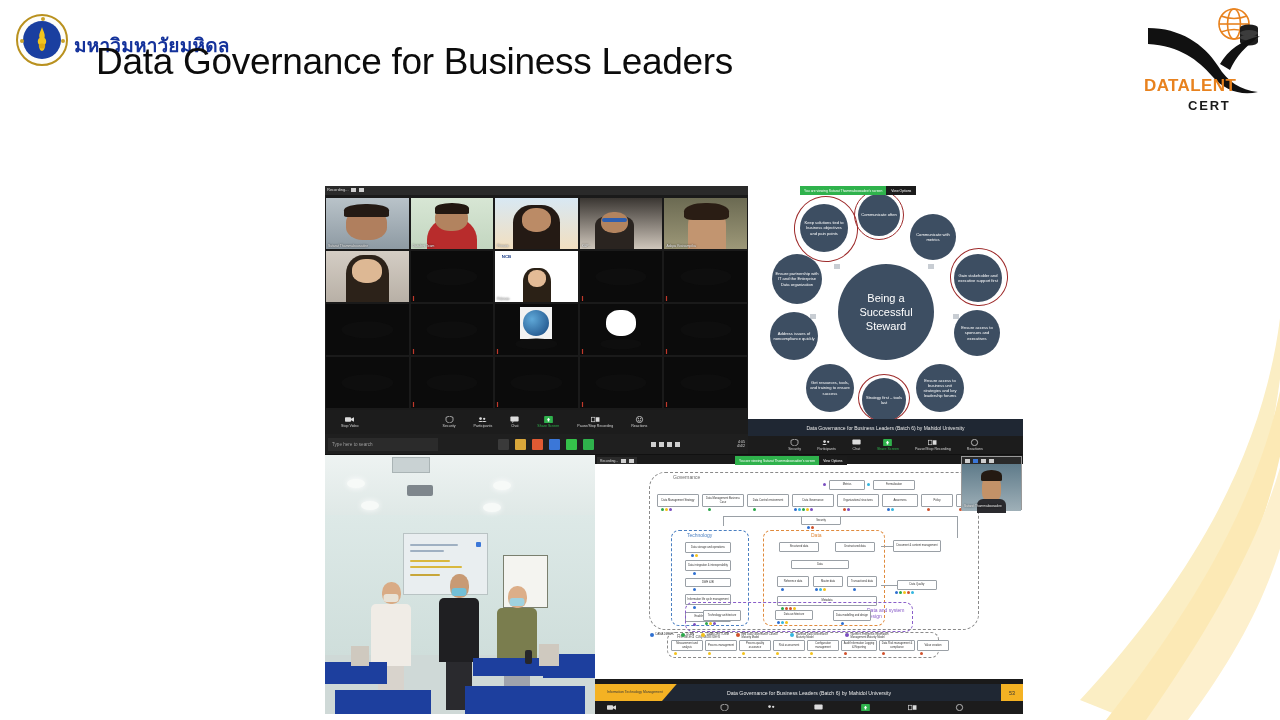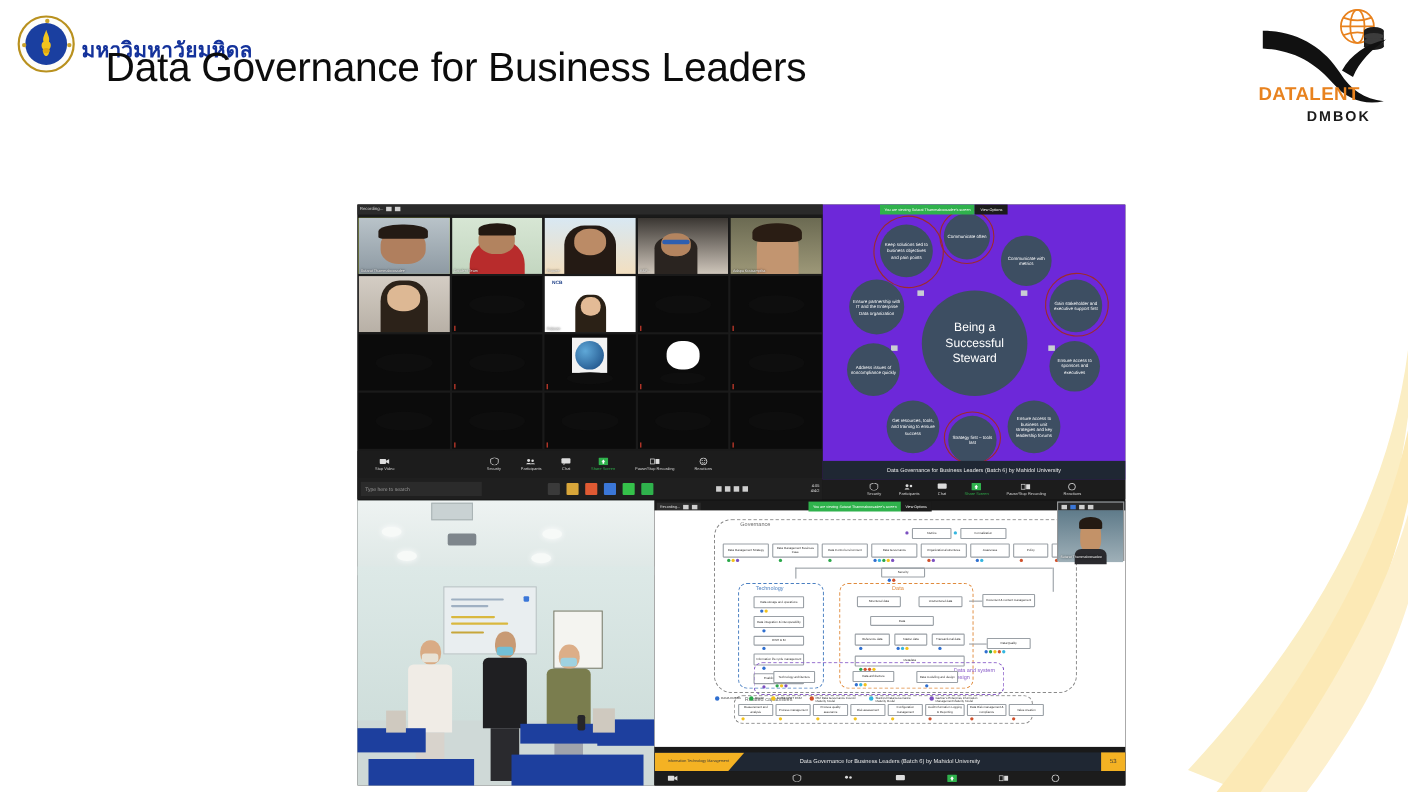--- a/index.html
+++ b/index.html
@@ -54,21 +54,21 @@
   .tb-ic { width: 9px; height: 7px; display: block; }
   .taskbar { position: absolute; left: 0; bottom: 0; width: 100%; height: 20px; background: #1f1f1f; display: flex; align-items: center; }
   .tb-search { margin-left: 3px; width: 110px; height: 13px; background: #2b2b2b; color: #9a9a9a; font-size: 4.6px; display: flex; align-items: center; padding-left: 4px; }
   .tb-icons { display: flex; gap: 6px; margin-left: 60px; align-items: center; }
   .tb-icons i { width: 11px; height: 11px; display: block; border-radius: 1px; }
   .tb-clock { margin-left: auto; margin-right: 3px; color: #ddd; font-size: 3.6px; text-align: right; line-height: 1.15; }
   .tray { display: flex; gap: 3px; align-items: center; margin-left: auto; }
   .tray i { width: 5px; height: 5px; background: #cfcfcf; display: block; }
 
   
-  .wheel-slide { position: absolute; left: 423px; top: 0; width: 275px; height: 250px; background: #6d28d9; }
+  .wheel-slide { position: absolute; left: 423px; top: 0; width: 275px; height: 250px; background: #ffffff; }
   .sharebar { position: absolute; left: 52px; top: 0; display: flex; align-items: center; height: 9px; z-index: 5; }
   .sharebar .grn { background: #2fb24c; color: #fff; font-size: 3.4px; padding: 0 4px; height: 9px; display: flex; align-items: center; white-space: nowrap; }
   .sharebar .blk { background: #1b1b1b; color: #fff; font-size: 3.4px; padding: 0 5px; height: 9px; display: flex; align-items: center; white-space: nowrap; }
   .wheel { position: absolute; inset: 0; }
   .bub { position: absolute; border-radius: 50%; background: #3d4e62; color: #fff; display: flex; align-items: center; justify-content: center; text-align: center; font-size: 4.1px; line-height: 1.25; padding: 3px; }
   .bub.center { background: #3d4e62; font-size: 11px; line-height: 1.3; }
   .ann { position: absolute; border: 1.6px solid #9e2b2b; border-radius: 50%; }
   .wheel-cap { position: absolute; left: 0; bottom: 0; width: 100%; height: 17px; background: #1f2733; color: #e9e9e9; font-size: 5px; display: flex; align-items: center; justify-content: center; }
 
   
@@ -166,21 +166,21 @@
         <rect x="104" y="24" width="18" height="14" fill="#1c1c1c"></rect>
         <ellipse cx="113" cy="38" rx="9" ry="3.4" fill="#1c1c1c"></ellipse>
         <ellipse cx="113" cy="29" rx="9" ry="3" fill="#3c3c3c"></ellipse>
         <ellipse cx="113" cy="33.5" rx="9" ry="3" fill="#3c3c3c"></ellipse>
       </g>
 
       <path d="M12 24 C44 24 68 40 82 62 C92 78 104 86 122 88 C104 92 88 86 76 72 C62 56 44 42 12 40 Z" fill="#111"></path>
       <path d="M84 60 C92 46 106 36 124 32 C110 42 100 52 94 66 Z" fill="#111"></path>
     </svg>
     <div class="dl-word">DATALENT</div>
-    <div class="dl-team">DMBOK</div>
+    <div class="dl-team">CERT</div>
   </div>
 
   <div class="swoosh-wrap">
     <svg viewBox="0 0 260 420" width="260" height="420">
       <path d="M262 0 C250 130 190 260 60 400 L110 420 C220 280 262 150 266 0 Z" fill="#fbeec4"></path>
       <path d="M268 40 C256 160 196 280 86 420 L128 420 C232 290 270 170 274 40 Z" fill="#fce9b5"></path>
       <path d="M274 100 C262 200 210 300 126 420 L168 420 C250 310 280 220 282 100 Z" fill="#fdf0cd"></path>
     </svg>
   </div>
 

